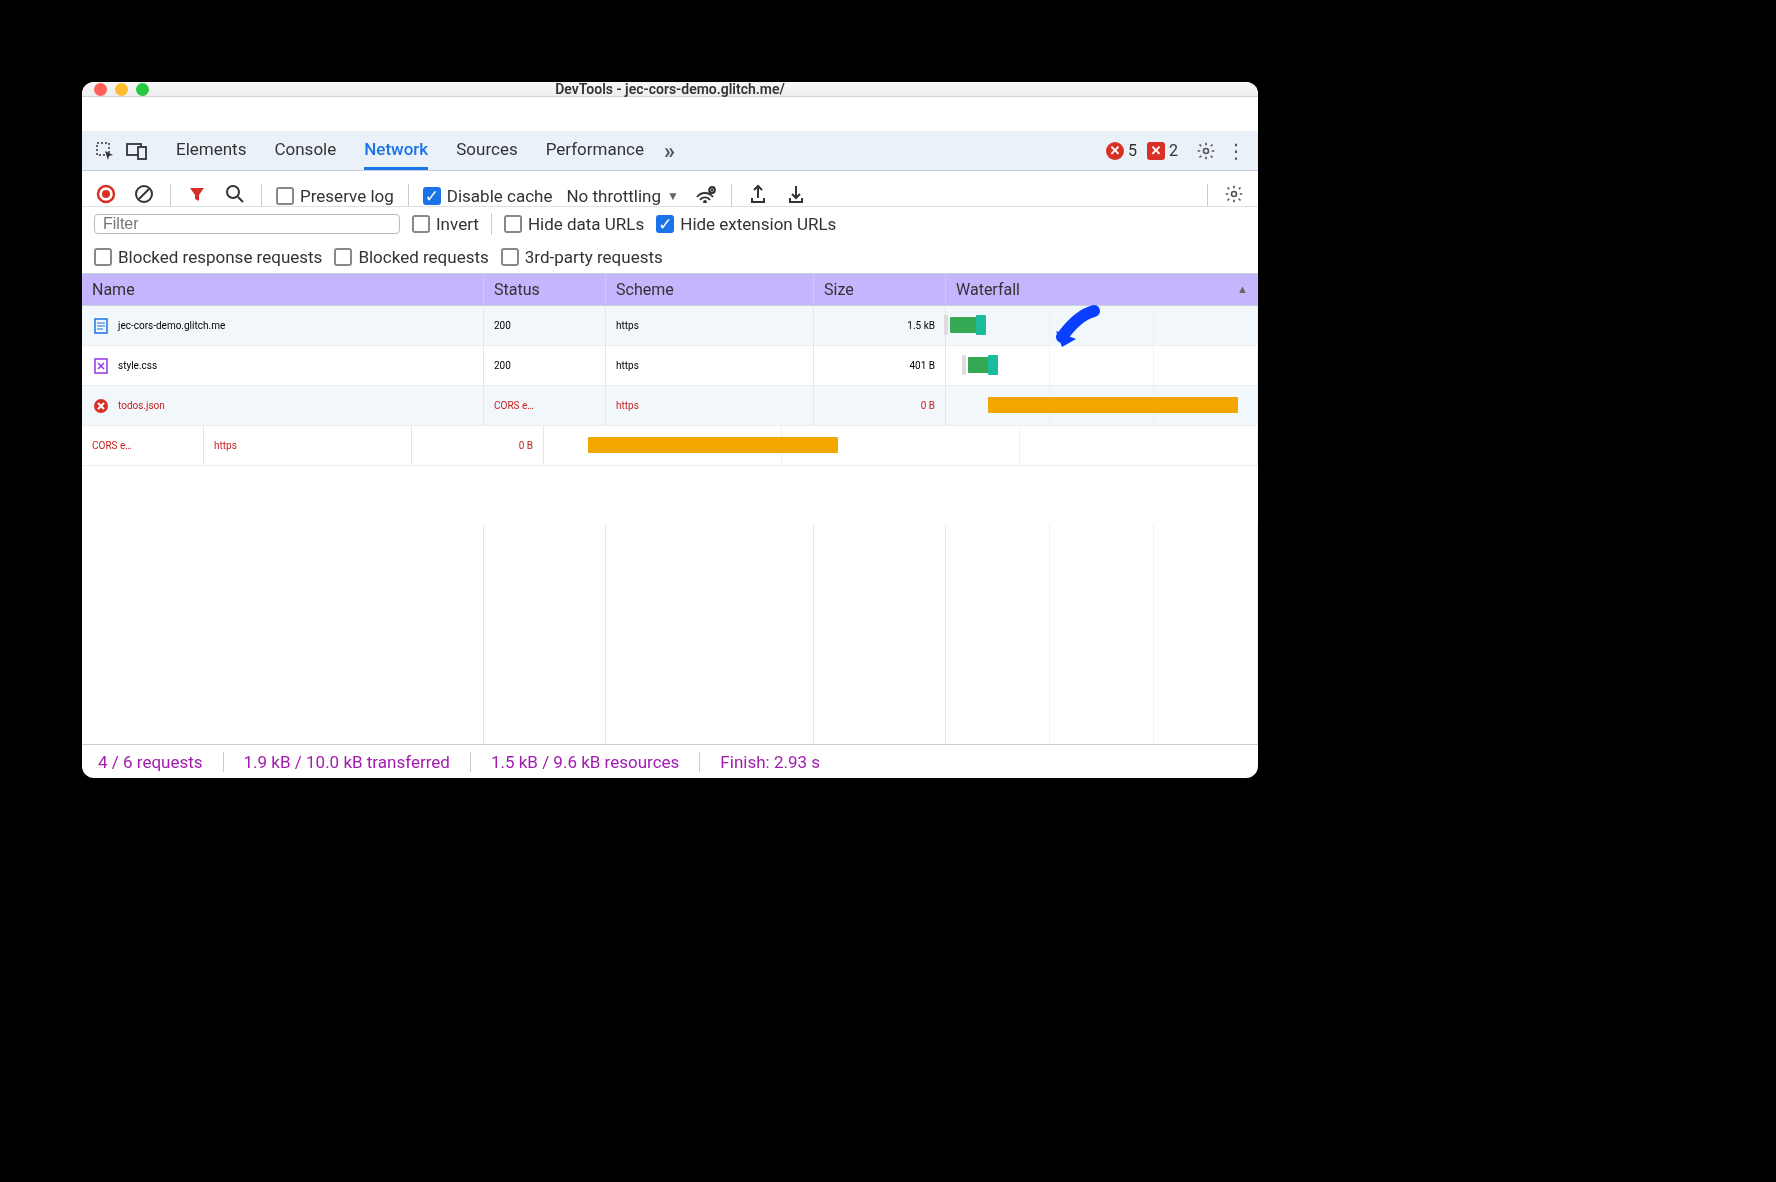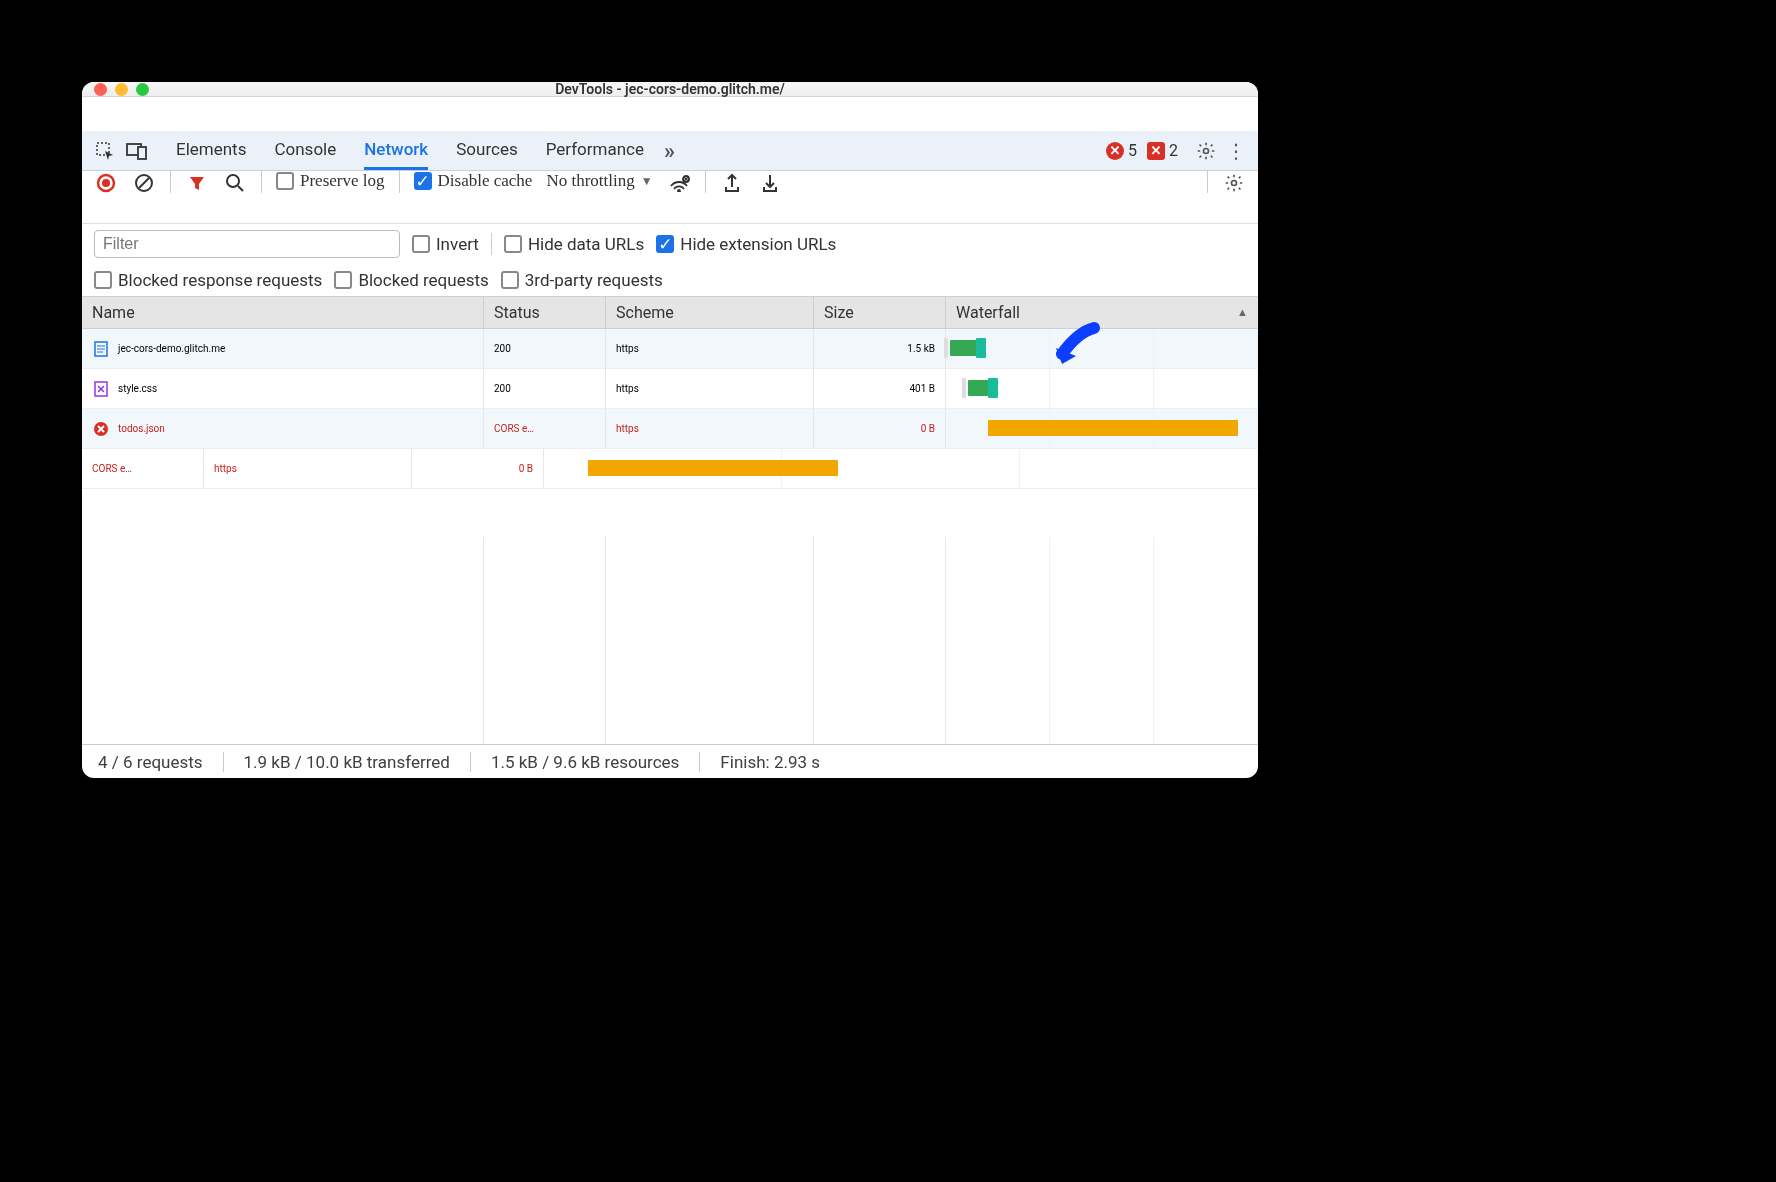--- a/index.html
+++ b/index.html
@@ -63,61 +63,60 @@
   .tab.active { color: #1a73e8; border-bottom: 3px solid #1a73e8; font-weight: 500;}
   .more-tabs { margin-left: 14px; color: #555; font-size: 22px; font-weight: 700;}
   .spacer { flex: 1; }
   .badge-group { display:flex; align-items:center; gap:10px; margin-right:10px;}
   .err-badge { display:flex; align-items:center; gap:4px; font-size:16px; color:#333;}
   .circle-err { width:18px; height:18px; border-radius:50%; background:#d93025; color:#fff; display:flex; align-items:center; justify-content:center; font-size:13px; font-weight:700;}
   .sq-err { width:18px; height:18px; border-radius:3px; background:#d93025; color:#fff; display:flex; align-items:center; justify-content:center; font-size:13px; font-weight:700;}
   .gear, .kebab { width:24px; height:24px; display:flex; align-items:center; justify-content:center; color:#555; font-size:20px;}
   
   .toolbar {
-    height: 53px;
-    display: flex; align-items: flex-start;
+    height: 36px;
+    display: flex; align-items: flex-end;
     padding: 0 12px; gap: 14px;
     border-bottom: 1px solid #e0e0e0;
-    font-family: Liberation Serif, serif;
   }
   .tb-btn { width:24px; height:24px; display:flex; align-items:center; justify-content:center;}
   .rec-btn svg circle.outer { stroke:#d93025; stroke-width:2.5; fill:none;}
   .rec-btn svg circle.inner { fill:#d93025;}
   .vdiv { width:1px; height:22px; background:#ccc; }
   .chk { display:flex; align-items:center; gap:6px; font-size:17px; color:#333;}
   .chkbox { width:18px; height:18px; border:2px solid #888; border-radius:3px; display:flex; align-items:center; justify-content:center; background:#fff;}
   .chkbox.checked { background:#1a73e8; border-color:#1a73e8; color:#fff;}
   .sel { display:flex; align-items:center; gap:6px; font-size:17px; color:#333;}
   .sel .arrow { color:#666; font-size:12px;}
   
   .filter-row, .filter-row2, .filter-row3 {
     display:flex; align-items:center; gap:12px;
     padding: 6px 12px;
   }
   .filter-input {
-    width: 306px; height: 28px;
+    width: 306px; height: 20px;
     border: 1px solid #bbb; border-radius:4px;
     padding: 0 8px; font-size:16px; color:#ef4444;
   }
   .pill {
     border:1px solid #bbb; border-radius:10px;
     padding: 2px 12px; font-size:16px; color:#333;
     background:#fff;
   }
   .pill.active { background:#c9ddf5; border-color:#a9c7ea;}
   
   .arrow-annot {
     position: absolute;
     left: 966px; top: 96px;
     pointer-events: none;
   }
   
   .table-wrap { flex:1; display:flex; flex-direction:column; overflow:hidden;}
   .table-head {
-    display:flex; background:#e5e5e5; border-top:1px solid #c7d1dc; border-bottom:1px solid #c7d1dc;
+    display:flex; background:#c4b5fd; border-top:1px solid #c7d1dc; border-bottom:1px solid #c7d1dc;
     font-size:16px;
   }
   .th { padding:6px 10px; border-right:1px solid #c7d1dc; color:#333; display:flex; align-items:center; justify-content:space-between;}
   .th.name { width:402px;}
   .th.status { width:122px;}
   .th.scheme { width:208px;}
   .th.size { width:132px;}
   .th.waterfall { flex:1; border-right:none;}
   .table-body { flex:1; overflow:auto;}
   .row { display:flex; height:40px; align-items:center; font-size:10px; border-bottom:1px solid #eee;}
@@ -128,21 +127,21 @@
   .td.scheme { width:208px;}
   .td.size { width:132px; justify-content:flex-end;}
   .td.waterfall { flex:1; border-right:none; position:relative; padding:0;}
   .row.err .td { color:#c5221f;}
   .file-icon { width:18px; height:18px; display:flex; align-items:center; justify-content:center;}
   .wf-bar { position:absolute; top:11px; height:16px; border-radius:1px;}
   
   .statusbar {
     height:34px; border-top:1px solid #ccc;
     display:flex; align-items:center; gap:20px;
-    padding:0 16px; font-size:17px; color:#404040;
+    padding:0 16px; font-size:17px; color:#a21caf;
   }
   .statusbar .sdiv { width:1px; height:20px; background:#ccc;}
   .waterfall-grid { position:absolute; left:0; right:0; top:0; bottom:0; display:flex;}
   .waterfall-grid div { flex:1; border-right:1px solid #eef2f6;}
   .empty-cols { flex:1; display:flex;}
   .empty-cols .col { border-right:1px solid #e6e6e6;}
   .empty-cols .col.name{width:402px;} .empty-cols .col.status{width:122px;}
   .empty-cols .col.scheme{width:208px;} .empty-cols .col.size{width:132px;}
   .empty-cols .col.waterfall{flex:1; border-right:none; position:relative;}
 </style>

